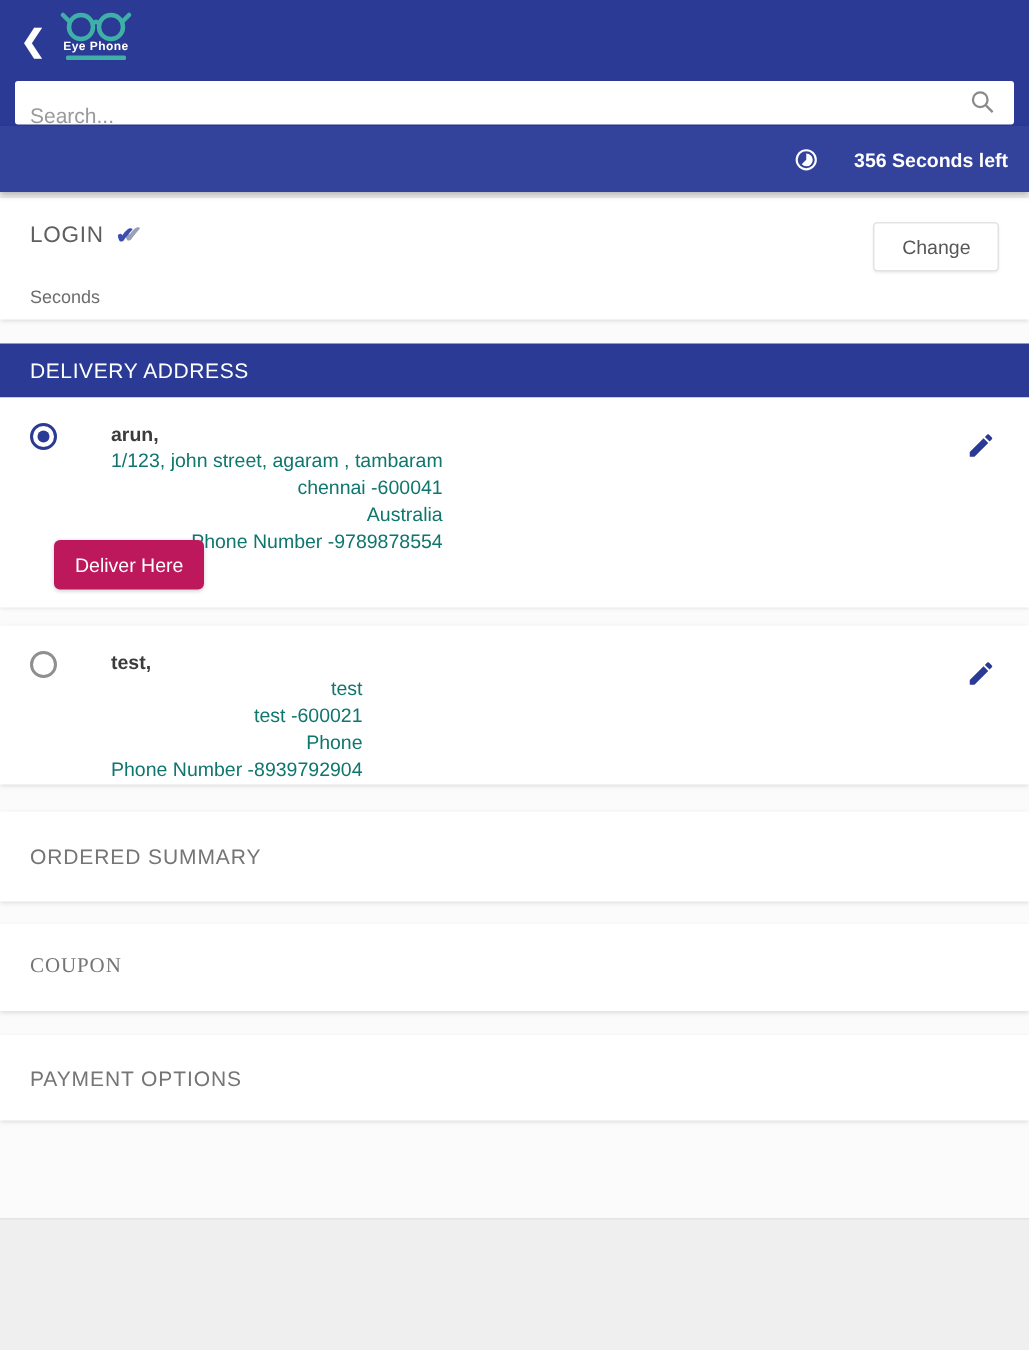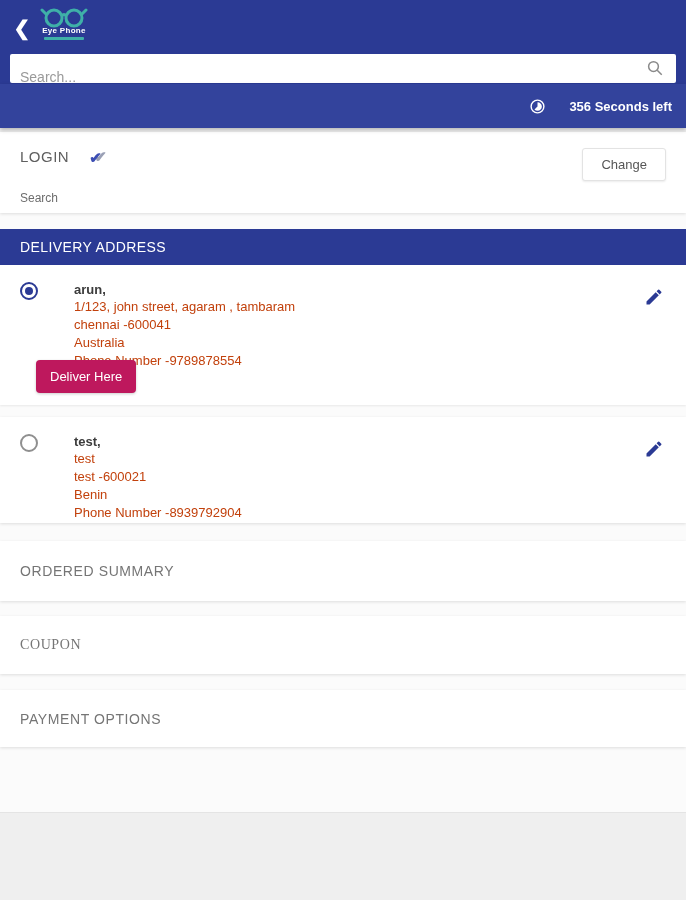--- a/index.html
+++ b/index.html
@@ -93,21 +93,21 @@
   
   .card {
     background: #ffffff;
     box-shadow: 0 1px 3px rgba(0,0,0,0.12);
     position: relative;
   }
 
   
   .login-card { margin-top: 4px; padding: 16px 20px 14px; height: 81px; }
   .login-row { display: flex; align-items: flex-start; justify-content: space-between; }
-  .login-title-wrap { display: flex; align-items: flex-end; gap: 20px; }
+  .login-title-wrap { display: flex; align-items: flex-end; gap: 8px; }
   .login-title {
     color: #5f5f5f;
     font-size: 15px;
     letter-spacing: 0.5px;
   }
   .dbl-check { position: relative; width: 22px; height: 16px; }
   .dbl-check .chk {
     position: absolute;
     font-size: 15px;
     font-weight: bold;
@@ -163,21 +163,21 @@
     content: "";
     position: absolute;
     left: 3px; top: 3px;
     width: 8px; height: 8px;
     border-radius: 50%;
     background: #2b3a94;
   }
   .radio-off { border: 2px solid #8f8f8f; }
   .addr-text { margin-left: 16px; }
   .addr-name { font-size: 13px; font-weight: bold; color: #3c3c3c; line-height: 17px; }
-  .addr-line { font-size: 13px; color: #c2410c; line-height: 18px; }
+  .addr-line { font-size: 13px; color: #0f766e; line-height: 18px; text-align: right; }
   .edit-btn {
     position: absolute;
     right: 22px; top: 22px;
     width: 20px; height: 20px;
     cursor: pointer;
   }
   .deliver-btn {
     position: absolute;
     left: 36px; bottom: 12px;
     background: #be185d;
@@ -252,21 +252,21 @@
     <div class="login-row">
       <div class="login-title-wrap">
         <span class="login-title">LOGIN</span>
         <span class="dbl-check">
           <span class="chk chk-back">✔</span>
           <span class="chk chk-front">✔</span>
         </span>
       </div>
       <button class="change-btn">Change</button>
     </div>
-    <div class="login-user">Search</div>
+    <div class="login-user">Seconds</div>
   </div>
 
   <div class="gap16"></div>
 
   <div class="section-bar">DELIVERY ADDRESS</div>
 
   <div class="card addr-card addr-card-1">
     <div class="addr-flex">
       <div class="radio radio-on"></div>
       <div class="addr-text">
@@ -285,21 +285,21 @@
 
   <div class="gap12"></div>
 
   <div class="card addr-card addr-card-2">
     <div class="addr-flex">
       <div class="radio radio-off"></div>
       <div class="addr-text">
         <div class="addr-name">test,</div>
         <div class="addr-line">test</div>
         <div class="addr-line">test -600021</div>
-        <div class="addr-line">Benin</div>
+        <div class="addr-line">Phone</div>
         <div class="addr-line">Phone Number -8939792904</div>
       </div>
     </div>
     <svg class="edit-btn" viewBox="0 0 24 24">
       <path d="M3 17.25V21h3.75L17.8 9.94l-3.75-3.75L3 17.25zM20.7 7.04a1 1 0 0 0 0-1.41l-2.34-2.34a1 1 0 0 0-1.41 0l-1.83 1.83 3.75 3.75 1.83-1.83z" fill="#2b3a94"></path>
     </svg>
   </div>
 
   <div class="gap18"></div>
 

